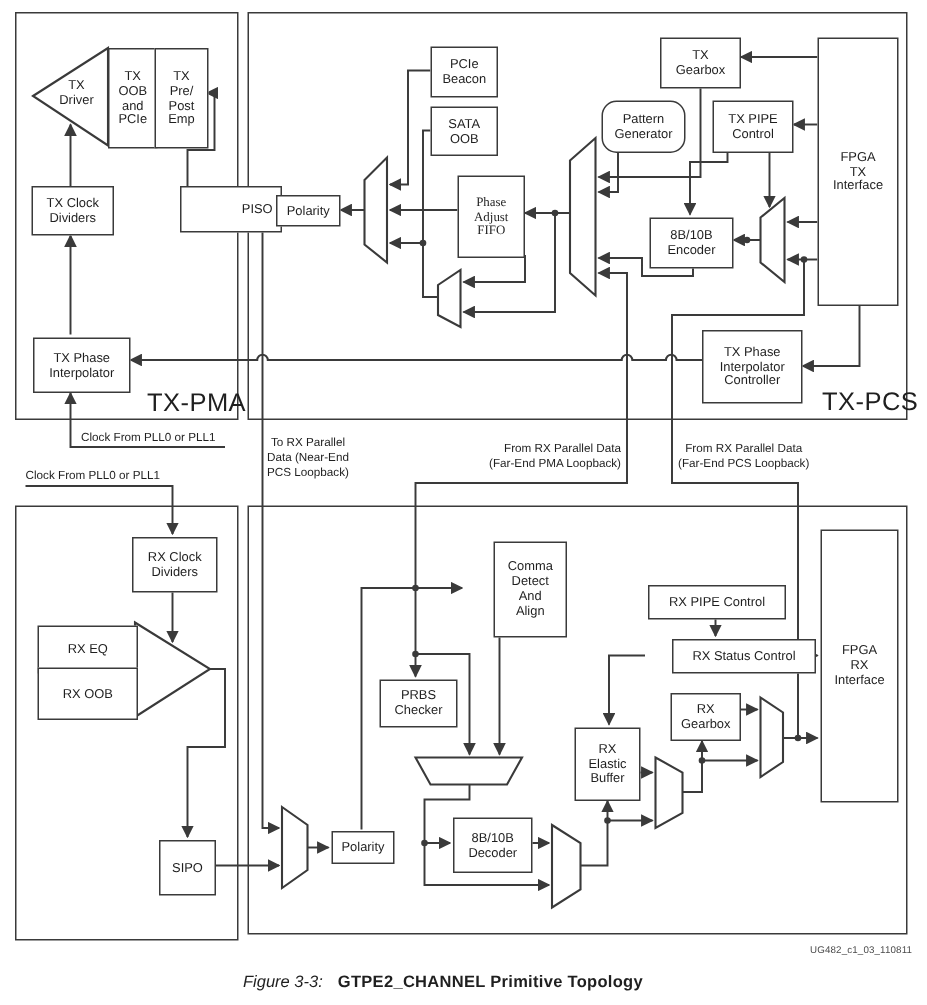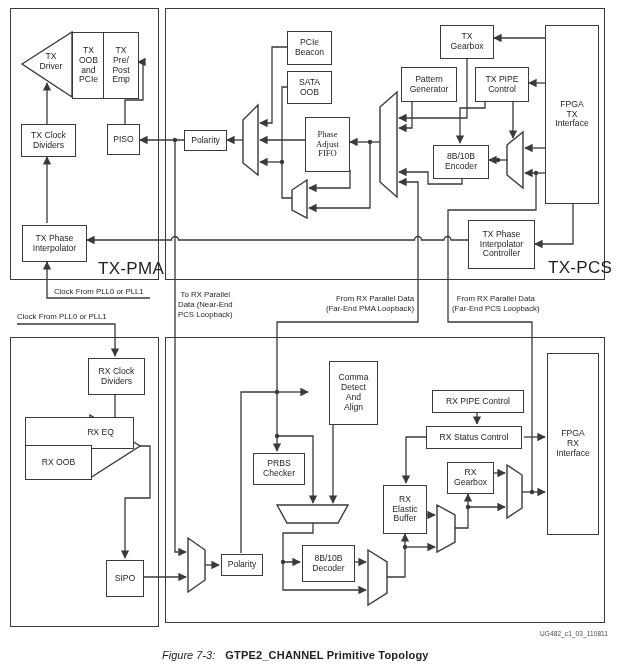--- a/index.html
+++ b/index.html
@@ -131,34 +131,34 @@
   <div class="block" style="left:72px;top:32px;width:31px;height:65px;">TX
 OOB
 and
 PCIe</div>
   <div class="block" style="left:103px;top:32px;width:34px;height:65px;">TX
 Pre/
 Post
 Emp</div>
   <div class="block" style="left:21px;top:124px;width:53px;height:31px;">TX Clock
 Dividers</div>
-  <div class="block" style="left:107px;top:124px;width:31px;height:29px;">PISO</div>
+  <div class="block" style="left:120px;top:124px;width:31px;height:29px;padding-left:35px;">PISO</div>
   <div class="block" style="left:22px;top:225px;width:63px;height:35px;">TX Phase
 Interpolator</div>
   <div class="sectlabel" style="left:98px;top:259px;">TX-PMA</div>
 
   <div class="block" style="left:184px;top:130px;width:41px;height:19px;">Polarity</div>
   <div class="block" style="left:287px;top:31px;width:43px;height:32px;">PCIe
 Beacon</div>
   <div class="block" style="left:287px;top:71px;width:43px;height:31px;">SATA
 OOB</div>
   <div class="block" style="left:305px;top:117px;width:43px;height:53px;font-family:Liberation Serif, serif;">Phase
 Adjust
 FIFO</div>
-  <div class="block" style="left:401px;top:67px;width:54px;height:33px;">Pattern
+  <div class="block" style="left:401px;top:67px;width:54px;height:33px;border-radius:10px;">Pattern
 Generator</div>
   <div class="block" style="left:440px;top:25px;width:52px;height:32px;">TX
 Gearbox</div>
   <div class="block" style="left:475px;top:67px;width:52px;height:33px;">TX PIPE
 Control</div>
   <div class="block" style="left:433px;top:145px;width:54px;height:32px;">8B/10B
 Encoder</div>
   <div class="block" style="left:545px;top:25px;width:52px;height:177px;">FPGA
 TX
 Interface</div>
@@ -172,43 +172,43 @@
   <div class="ann" style="left:178px;top:290px;">To RX Parallel
 Data (Near-End
 PCS Loopback)</div>
   <div class="ann right" style="left:318px;top:294px;width:96px;">From RX Parallel Data
 (Far-End PMA Loopback)</div>
   <div class="ann" style="left:452px;top:294px;">From RX Parallel Data
 (Far-End PCS Loopback)</div>
 
   <div class="block" style="left:88px;top:358px;width:55px;height:35px;">RX Clock
 Dividers</div>
-  <div class="block" style="left:25px;top:417px;width:65px;height:30px;padding-left:42px;">RX EQ</div>
+  <div class="block" style="left:25px;top:417px;width:65px;height:30px;">RX EQ</div>
   <div class="block" style="left:25px;top:445px;width:65px;height:33px;">RX OOB</div>
   <div class="block" style="left:106px;top:560px;width:36px;height:35px;">SIPO</div>
 
   <div class="block" style="left:221px;top:554px;width:40px;height:20px;">Polarity</div>
   <div class="block" style="left:310px;top:361px;width:47px;height:62px;margin-left:19px;">Comma
 Detect
 And
 Align</div>
   <div class="block" style="left:253px;top:453px;width:50px;height:30px;">PRBS
 Checker</div>
   <div class="block" style="left:302px;top:545px;width:51px;height:35px;">8B/10B
 Decoder</div>
   <div class="block" style="left:383px;top:485px;width:42px;height:47px;">RX
 Elastic
 Buffer</div>
   <div class="block" style="left:447px;top:462px;width:45px;height:30px;">RX
 Gearbox</div>
   <div class="block" style="left:432px;top:390px;width:90px;height:21px;">RX PIPE Control</div>
-  <div class="block" style="left:426px;top:426px;width:94px;height:21px;">RX Status Control</div>
+  <div class="block" style="left:448px;top:426px;width:94px;height:21px;">RX Status Control</div>
   <div class="block" style="left:547px;top:353px;width:50px;height:180px;">FPGA
 RX
 Interface</div>
 
   <div id="docref" style="left:540px;top:630px;">UG482_c1_03_110811</div>
   <div id="caption">
-    <span class="figlabel">Figure 7-3:</span><span class="figtitle">GTPE2_CHANNEL Primitive Topology</span>
+    <span class="figlabel">Figure 3-3:</span><span class="figtitle">GTPE2_CHANNEL Primitive Topology</span>
   </div>
   <div id="watermark">CSDN @洋洋Young</div>
 
 </div>
 
 </body></html>

